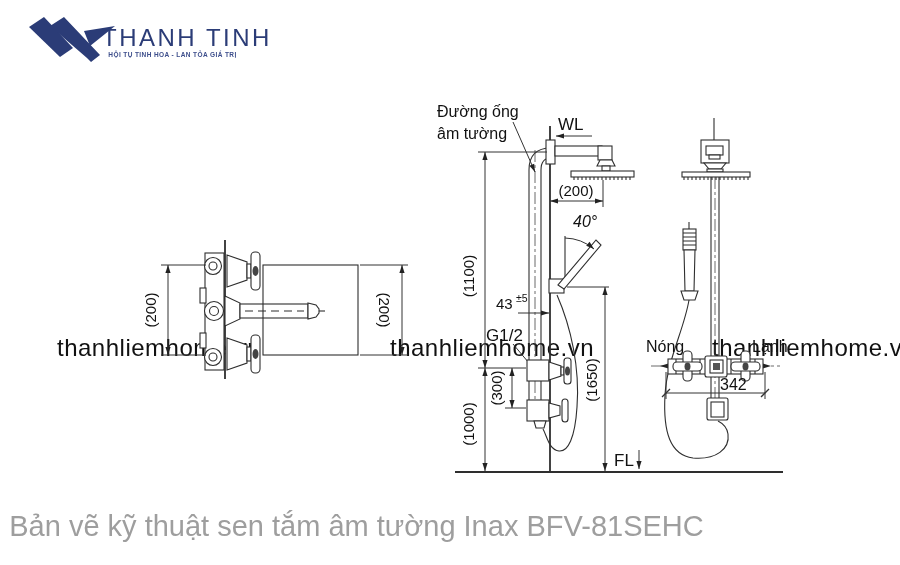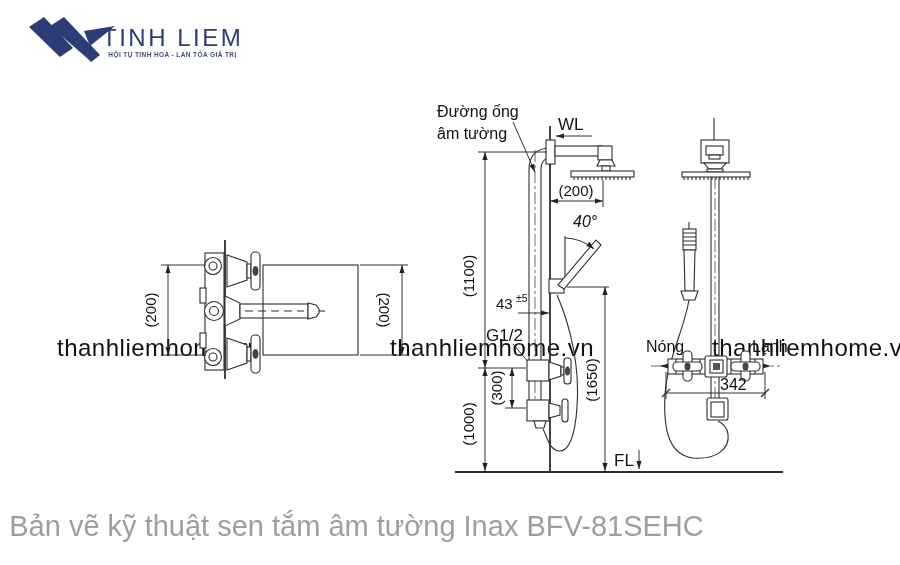--- a/index.html
+++ b/index.html
@@ -32,21 +32,21 @@
 <body>
 
 <div id="stage">
 
   <div id="logo">
     <svg id="logo-mark" width="92" height="48" viewBox="0 0 92 48" fill="#2b3c77">
       <polygon points="2,13 17,3 46,34 33,43"></polygon>
       <polygon points="23,12 37,3 73,41 64,48 60,44"></polygon>
       <polygon points="57,17 88,12 63,32"></polygon>
     </svg>
-    <div id="brand-name">TINH LIEM</div>
+    <div id="brand-name">THANH TINH</div>
     <div id="brand-tagline">HỘI TỤ TINH HOA - LAN TỎA GIÁ TRỊ</div>
   </div>
 
   <svg id="drawing" width="900" height="565" viewBox="0 0 900 565">
     <defs>
       <marker id="arr" markerWidth="9" markerHeight="6" refX="8.4" refY="3" orient="auto-start-reverse" markerUnits="userSpaceOnUse">
         <path d="M0.4,0.4 L8.4,3 L0.4,5.6 Z" fill="#222"></path>
       </marker>
     </defs>
 

